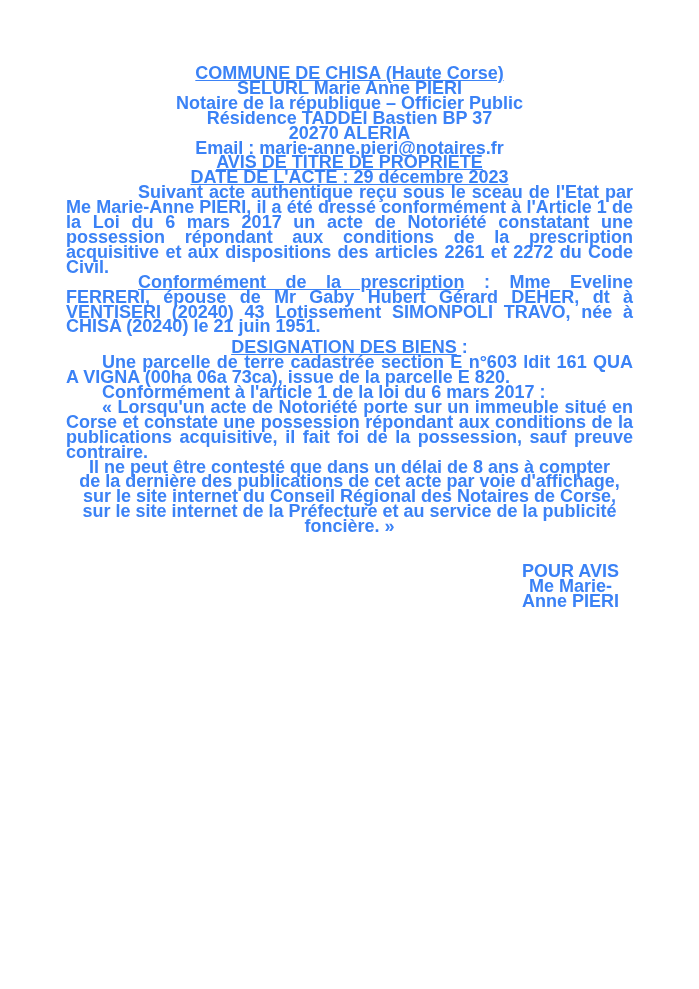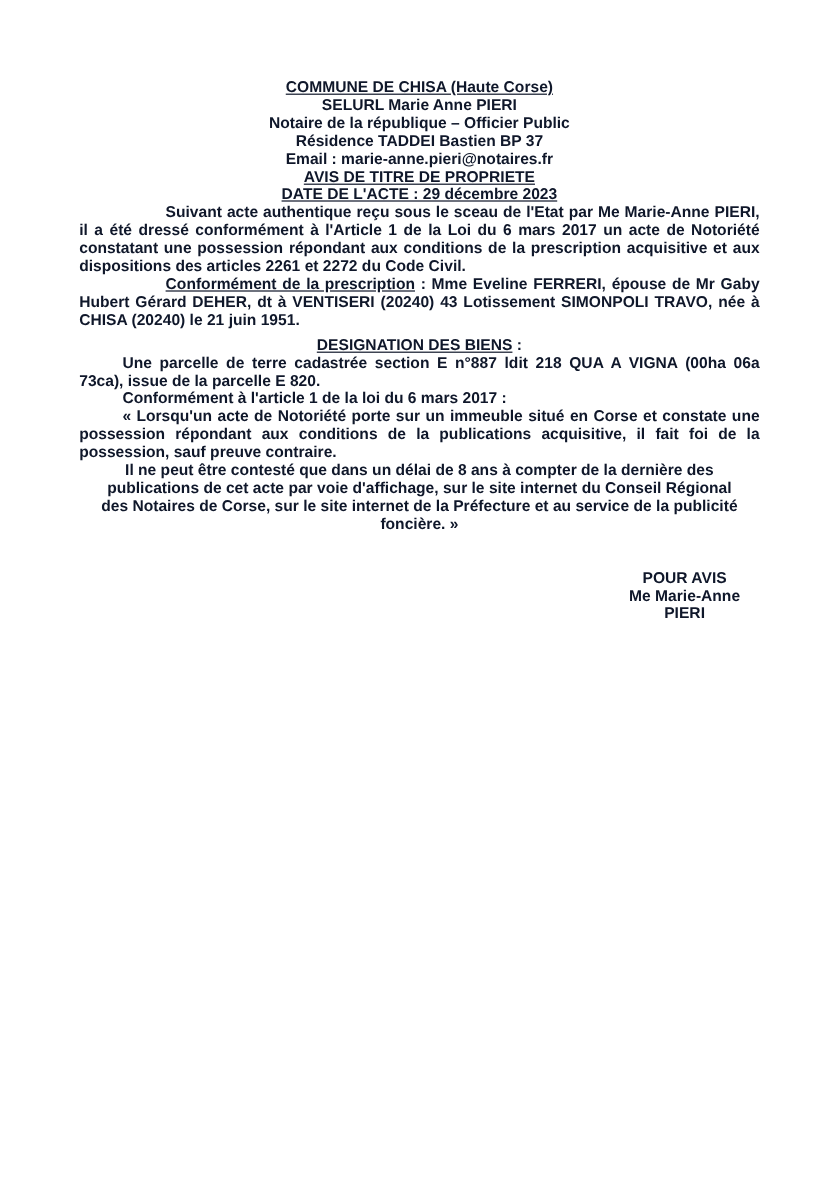--- a/index.html
+++ b/index.html
@@ -1,48 +1,49 @@
 <!DOCTYPE html>
 <html><head>
 <meta charset="utf-8">
 <style>
   html, body { margin: 0; padding: 0; background: #ffffff; }
   body { width: 699px; height: 989px; position: relative; overflow: hidden; }
   .page {
     position: absolute; left: 66px; top: 66px; width: 567px;
     font-family: "Liberation Sans", sans-serif;
-    font-weight: bold; font-size: 13px; line-height: 14.9px; color: #0f172a;
+    font-weight: bold; font-size: 18px; line-height: 14.9px; color: #3b82f6;
   }
   .c { text-align: center; }
   .u { text-decoration: underline; }
   .j { text-align: justify; }
   .ind { text-indent: 36px; }
   .ind2 { text-indent: 72px; }
   p { margin: 0; }
   .sign { margin-left: 442px; text-align: center; width: 125px; }
 </style>
 </head>
 <body>
 
 <div class="page">
   <p class="c u">COMMUNE DE CHISA (Haute Corse)</p>
   <p class="c">SELURL Marie Anne PIERI</p>
   <p class="c">Notaire de la république – Officier Public</p>
   <p class="c">Résidence TADDEI Bastien BP 37</p>
+  <p class="c">20270 ALERIA</p>
   <p class="c">Email : marie-anne.pieri@notaires.fr</p>
   <p class="c u">AVIS DE TITRE DE PROPRIETE</p>
   <p class="c u">DATE DE L'ACTE : 29 décembre 2023</p>
 
   <p class="j ind2">Suivant acte authentique reçu sous le sceau de l'Etat par Me Marie-Anne PIERI, il a été dressé conformément à l'Article 1 de la Loi du 6 mars 2017 un acte de Notoriété constatant une possession répondant aux conditions de la prescription acquisitive et aux dispositions des articles 2261 et 2272 du Code Civil.</p>
 
   <p class="j ind2"><span class="u">Conformément de la prescription</span><span> : Mme Eveline FERRERI, épouse de Mr Gaby Hubert Gérard DEHER, dt à VENTISERI (20240) 43 Lotissement SIMONPOLI TRAVO, née à CHISA (20240) le 21 juin 1951.</span></p>
 
   <p class="c" style="margin-top:6px"><span class="u">DESIGNATION DES BIENS</span><span> :</span></p>
 
-  <p class="j ind">Une parcelle de terre cadastrée section E n°887 ldit 218 QUA A VIGNA (00ha 06a 73ca), issue de la parcelle E 820.</p>
+  <p class="j ind">Une parcelle de terre cadastrée section E n°603 ldit 161 QUA A VIGNA (00ha 06a 73ca), issue de la parcelle E 820.</p>
   <p class="j ind">Conformément à l'article 1 de la loi du 6 mars 2017 :</p>
   <p class="j ind">« Lorsqu'un acte de Notoriété porte sur un immeuble situé en Corse et constate une possession répondant aux conditions de la publications acquisitive, il fait foi de la possession, sauf preuve contraire.</p>
   <p class="c" style="padding:0 12px">Il ne peut être contesté que dans un délai de 8 ans à compter de la dernière des publications de cet acte par voie d'affichage, sur le site internet du Conseil Régional des Notaires de Corse, sur le site internet de la Préfecture et au service de la publicité foncière. »</p>
 
   <div style="height:30px"></div>
   <p class="sign">POUR AVIS</p>
   <p class="sign">Me Marie-Anne PIERI</p>
 </div>
 
 </body></html>

